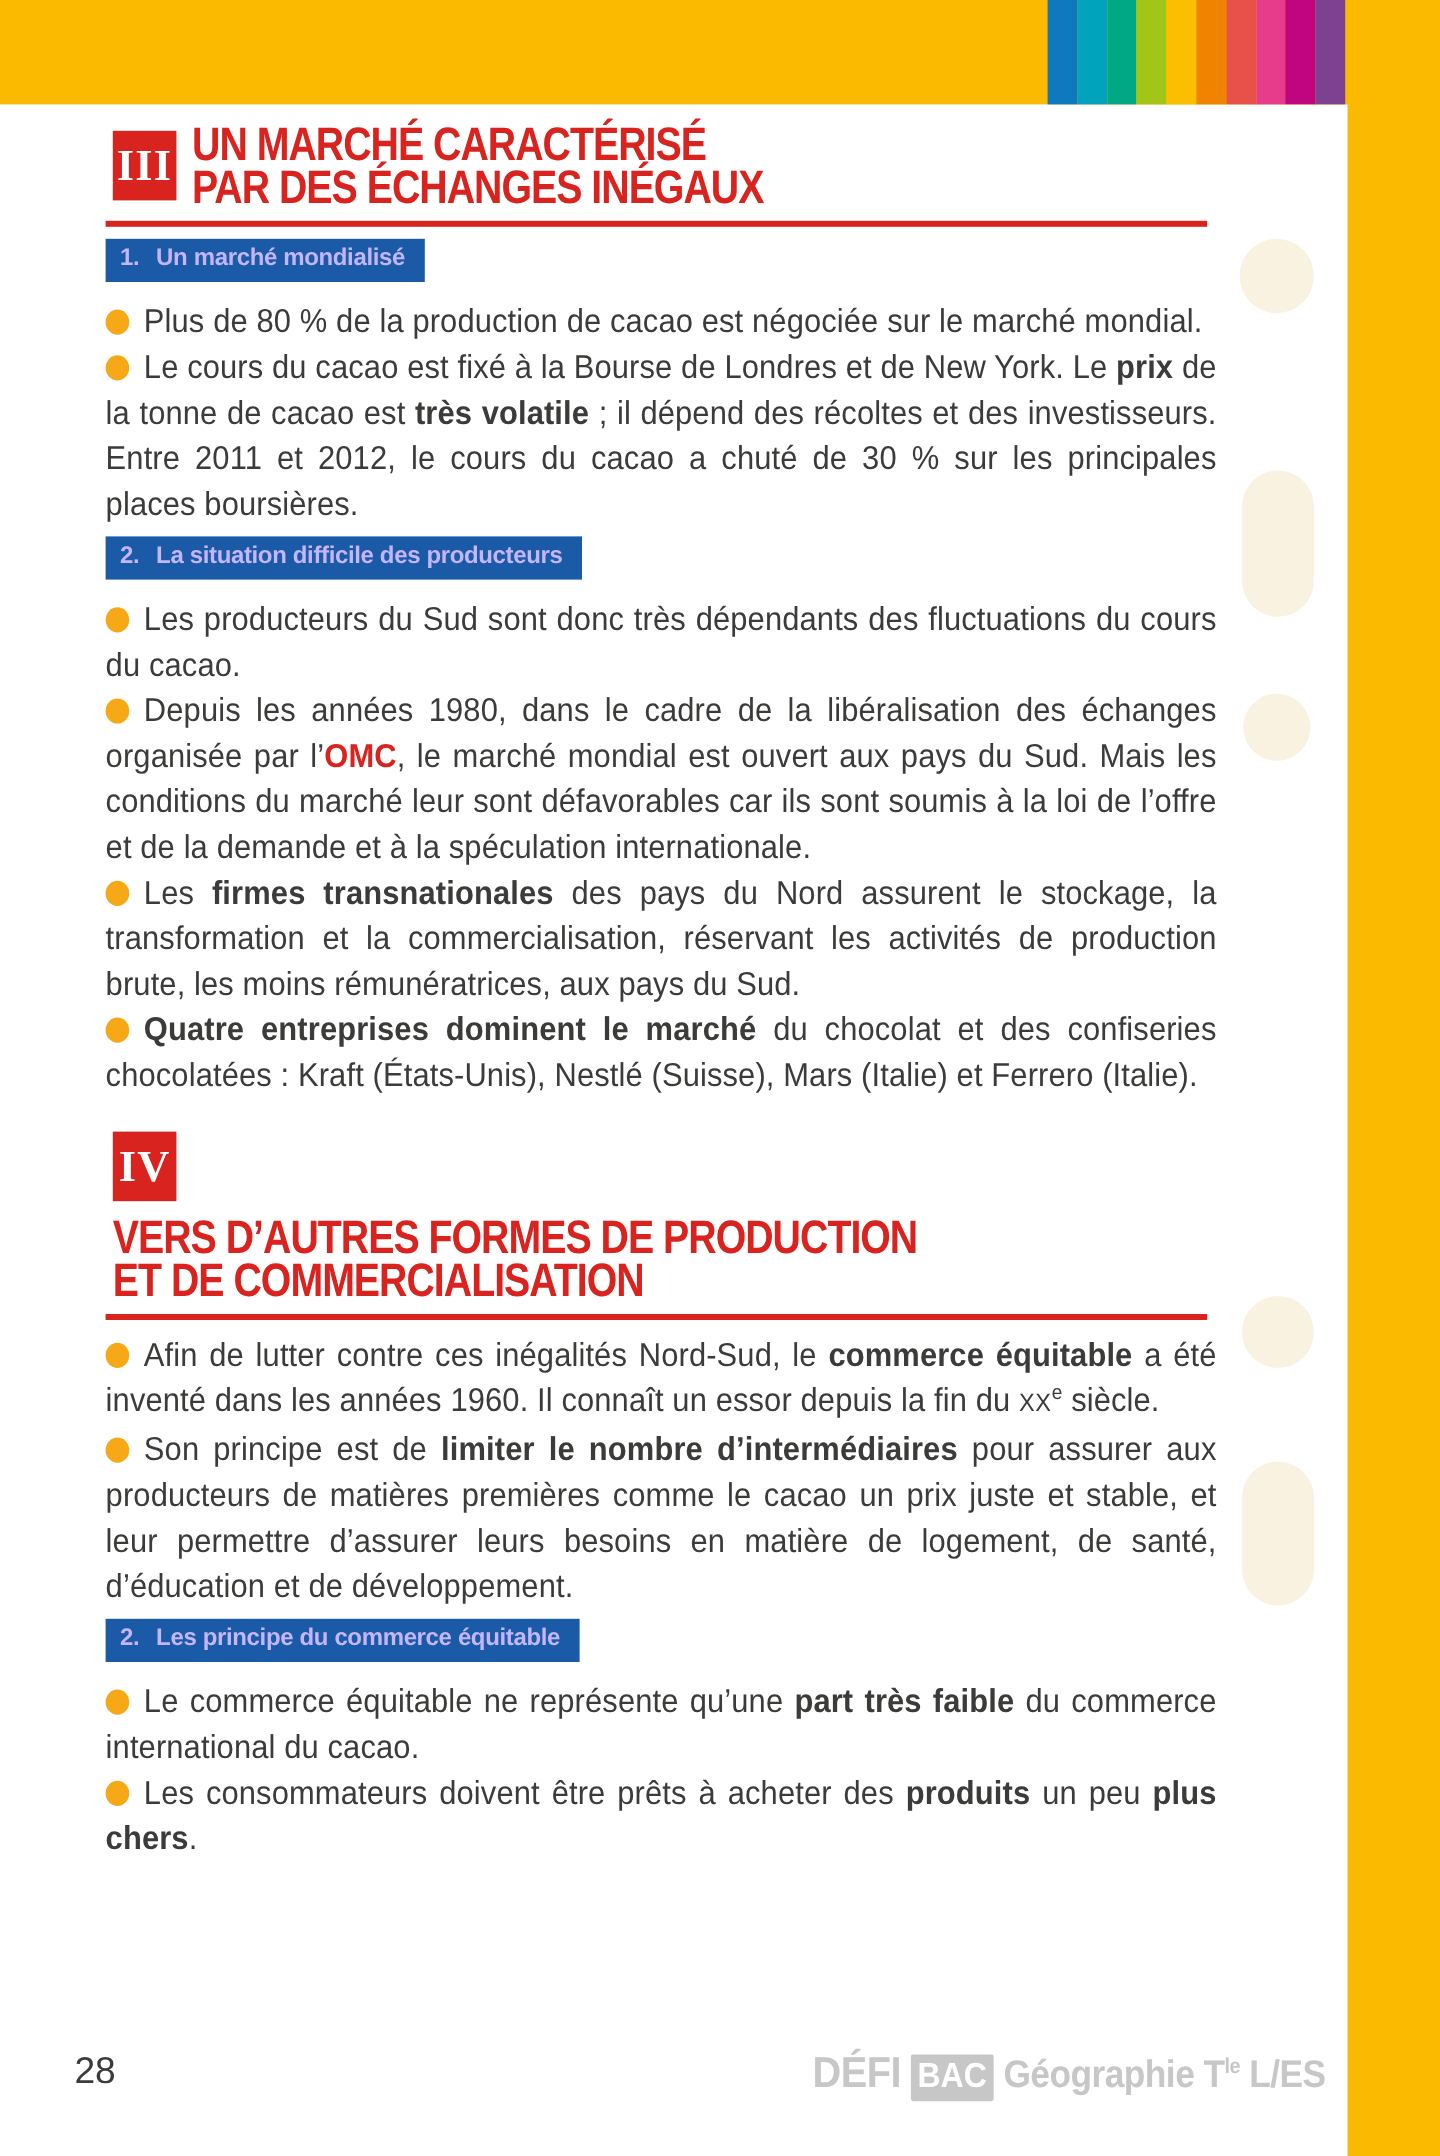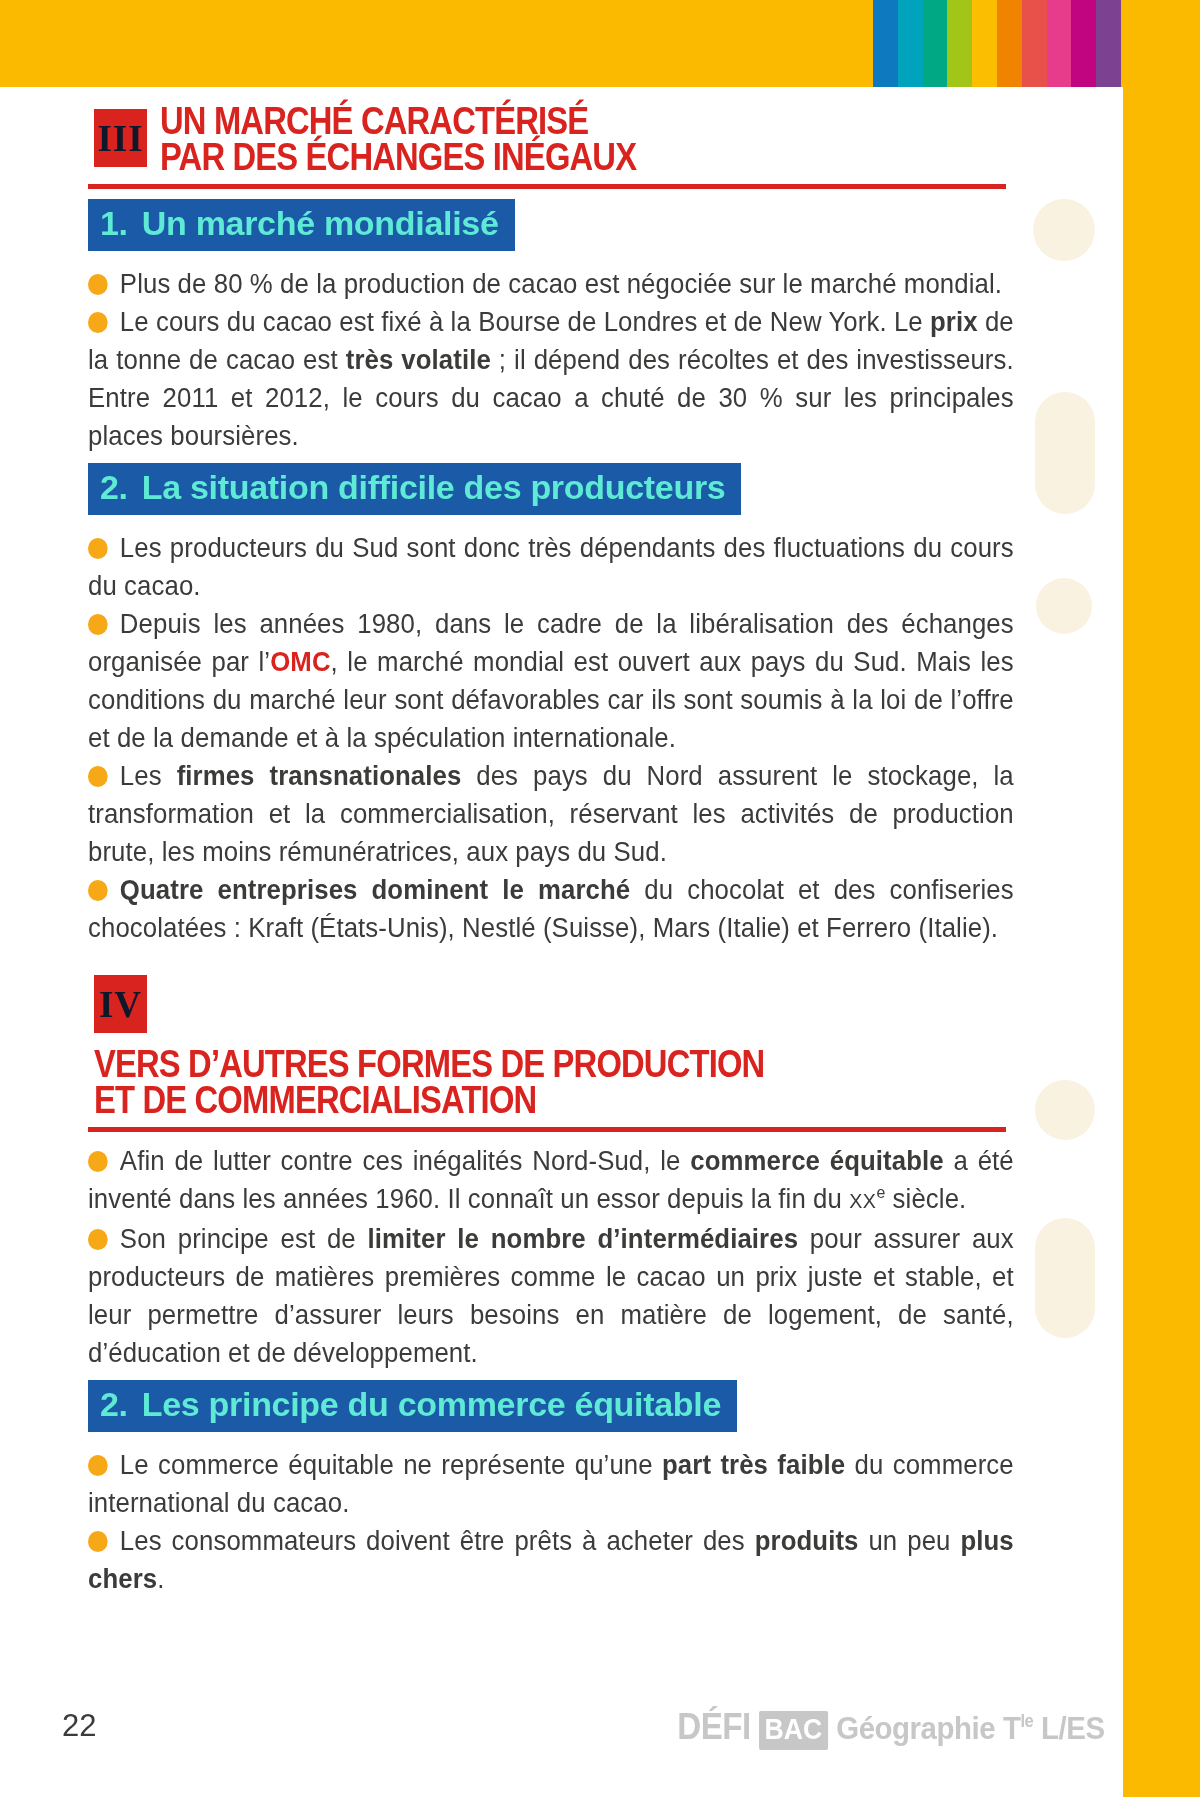--- a/index.html
+++ b/index.html
@@ -22,33 +22,33 @@
   .blob3{left:1036px;top:578px;width:56px;height:56px;border-radius:50%;}
   .blob4{left:1035px;top:1080px;width:60px;height:60px;border-radius:50%;}
   .blob5{left:1035px;top:1218px;width:60px;height:120px;border-radius:30px;}
 
   .content{position:absolute;left:88px;top:103px;width:990px;}
 
   .sec-header{display:flex;align-items:flex-start;gap:13px;margin-left:6px;}
   .sec-header.second{margin-top:22px;flex-direction:column;}
   .num-box{
     flex:none;width:53px;height:58px;margin-top:6px;background:var(--red);
-    color:#0f172a;font-family:"Liberation Serif",serif;font-weight:bold;font-size:37px;
+    color:#ffffff;font-family:"Liberation Serif",serif;font-weight:bold;font-size:37px;
     display:flex;align-items:center;justify-content:center;letter-spacing:1px;
   }
   .sec-title{
     color:var(--red);font-weight:bold;font-size:39px;line-height:36px;margin-top:0;
     letter-spacing:-1px;transform:scaleX(0.84);transform-origin:0 0;white-space:nowrap;
   }
   .rule{height:5px;background:var(--red);width:918px;margin:9px 0 10px 0;}
 
   .subhead-row{margin:8px 0 14px 0;}
   .subhead{
-    display:inline-block;background:var(--blue);color:#5eead4;font-weight:bold;
-    font-size:34px;letter-spacing:-0.3px;padding:5px 16px 8px 12px;
+    display:inline-block;background:var(--blue);color:#c4b5fd;font-weight:bold;
+    font-size:20px;letter-spacing:-0.3px;padding:5px 16px 8px 12px;
   }
   .subhead .num{margin-right:14px;}
 
   .para{
     font-size:27.5px;line-height:38px;color:var(--body);text-align:justify;
     width:988px;transform:scaleX(0.937);transform-origin:0 0;margin:0;letter-spacing:0.1px;
   }
   .dot{
     display:inline-block;width:21px;height:21px;border-radius:50%;
     background:var(--bullet);margin-right:13px;vertical-align:-2px;
@@ -137,21 +137,21 @@
   <div class="subhead-row">
     <div class="subhead">
       <span class="num">2.</span><span>Les principe du commerce équitable</span>
     </div>
   </div>
   <p class="para"><span class="dot"></span><span>Le commerce équitable ne représente qu’une </span><span class="seg-b">part très faible</span><span> du commerce international du cacao.</span></p>
   <p class="para"><span class="dot"></span><span>Les consommateurs doivent être prêts à acheter des </span><span class="seg-b">produits</span><span> un peu </span><span class="seg-b">plus chers</span><span>.</span></p>
 
 </div>
 
-<div class="footer-num">22</div>
+<div class="footer-num">28</div>
 
 <div class="footer-logo">
   <span class="logo-defi">DÉFI</span>
   <span class="logo-bac">BAC</span>
   <span class="logo-rest">
     <span>Géographie T</span><span class="lsup">le</span>
     <span>L/ES</span>
   </span>
 </div>
 

